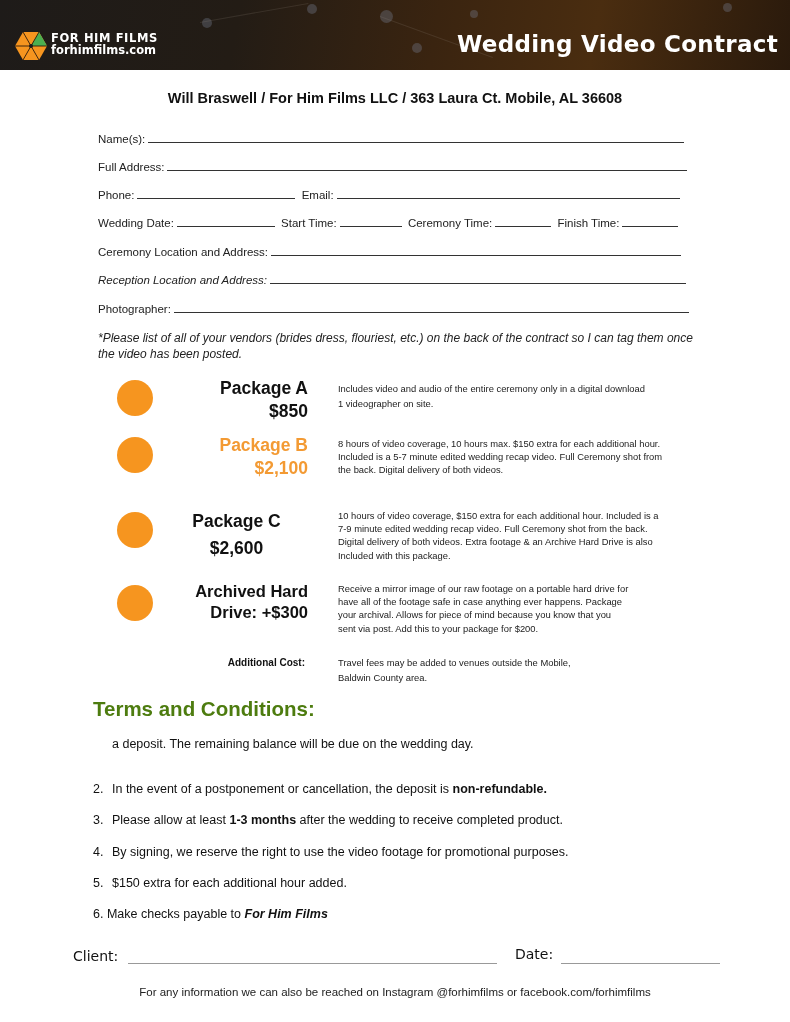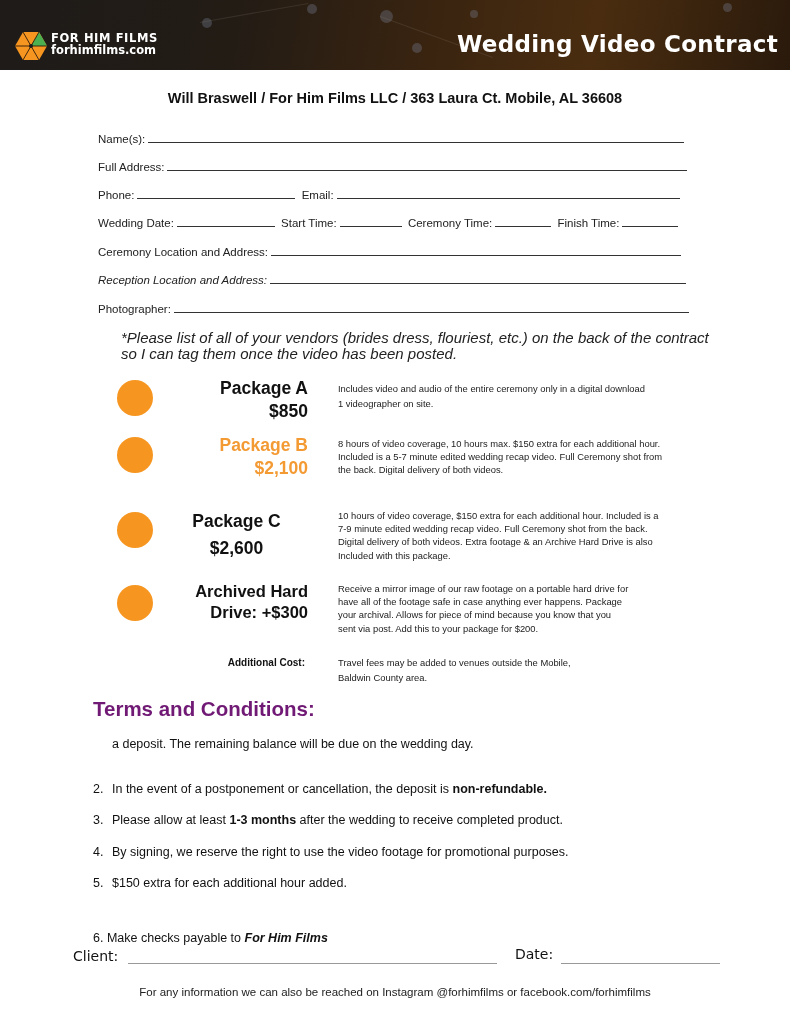--- a/index.html
+++ b/index.html
@@ -24,29 +24,29 @@
     }
 
     .subtitle {
       position: absolute; left: 0; width: 790px; top: 90px; text-align: center;
       font-weight: bold; font-size: 14.5px; color: #111;
     }
 
     .field-row { position: absolute; left: 98px; font-size: 11.5px; color: #222; white-space: nowrap; }
     .blank { display: inline-block; border-bottom: 1px solid #333; height: 10px; vertical-align: baseline; margin: 0 3px; }
 
-    .note { position: absolute; left: 98px; top: 330px; width: 600px; font-style: italic; font-size: 15px; line-height: 16px; color: #222; margin-left: 23px; }
+    .note { position: absolute; left: 98px; top: 330px; width: 600px; font-style: italic; font-size: 12px; line-height: 16px; color: #222; }
 
     
     .pkg-dot { position: absolute; left: 117px; width: 36px; height: 36px; border-radius: 50%; background: #f6951f; }
     .pkg-title { position: absolute; text-align: right; font-weight: bold; font-size: 17.5px; line-height: 23px; color: #111; }
     .pkg-title.orange { color: #f39a33; }
     .pkg-desc { position: absolute; left: 338px; font-size: 9.4px; line-height: 13.2px; color: #222; }
 
-    .terms-heading { position: absolute; left: 93px; top: 697px; font-weight: bold; font-size: 20.5px; color: #701a75; }
+    .terms-heading { position: absolute; left: 93px; top: 697px; font-weight: bold; font-size: 20.5px; color: #4d7c0f; }
     .term { position: absolute; left: 93px; font-size: 12.5px; line-height: 17px; color: #111; }
     .term .num { display: inline-block; width: 19px; }
     .term .indent { padding-left: 19px; }
 
     .sign-label { position: absolute; font-family: "DejaVu Sans", sans-serif; font-size: 14px; color: #111; }
     .sign-line { position: absolute; height: 1px; background: #999; }
 
     .footer { position: absolute; left: 0; width: 790px; top: 986px; text-align: center; font-size: 11.5px; color: #222; }
   </style>
 </head>
@@ -173,21 +173,21 @@
 </div>
 <div class="term" style="top:812px;">
   <span class="num">3.</span><span>Please allow at least </span><b>1-3 months</b><span> after the wedding to receive completed product.</span>
 </div>
 <div class="term" style="top:844px;">
   <span class="num">4.</span><span>By signing, we reserve the right to use the video footage for promotional purposes.</span>
 </div>
 <div class="term" style="top:875px;">
   <span class="num">5.</span><span>$150 extra for each additional hour added.</span>
 </div>
-<div class="term" style="top:930px;">
+<div class="term" style="top:906px;">
   <span>6.</span> <span>Make checks payable to </span><b><i>For Him Films</i></b>
 </div>
 
 <div class="sign-label" style="left:73px;top:948px;">Client:</div>
 <div class="sign-line" style="left:128px;top:963px;width:369px;"></div>
 <div class="sign-label" style="left:515px;top:946px;">Date:</div>
 <div class="sign-line" style="left:561px;top:963px;width:159px;"></div>
 
 <div class="footer">For any information we can also be reached on Instagram @forhimfilms or facebook.com/forhimfilms</div>
 

